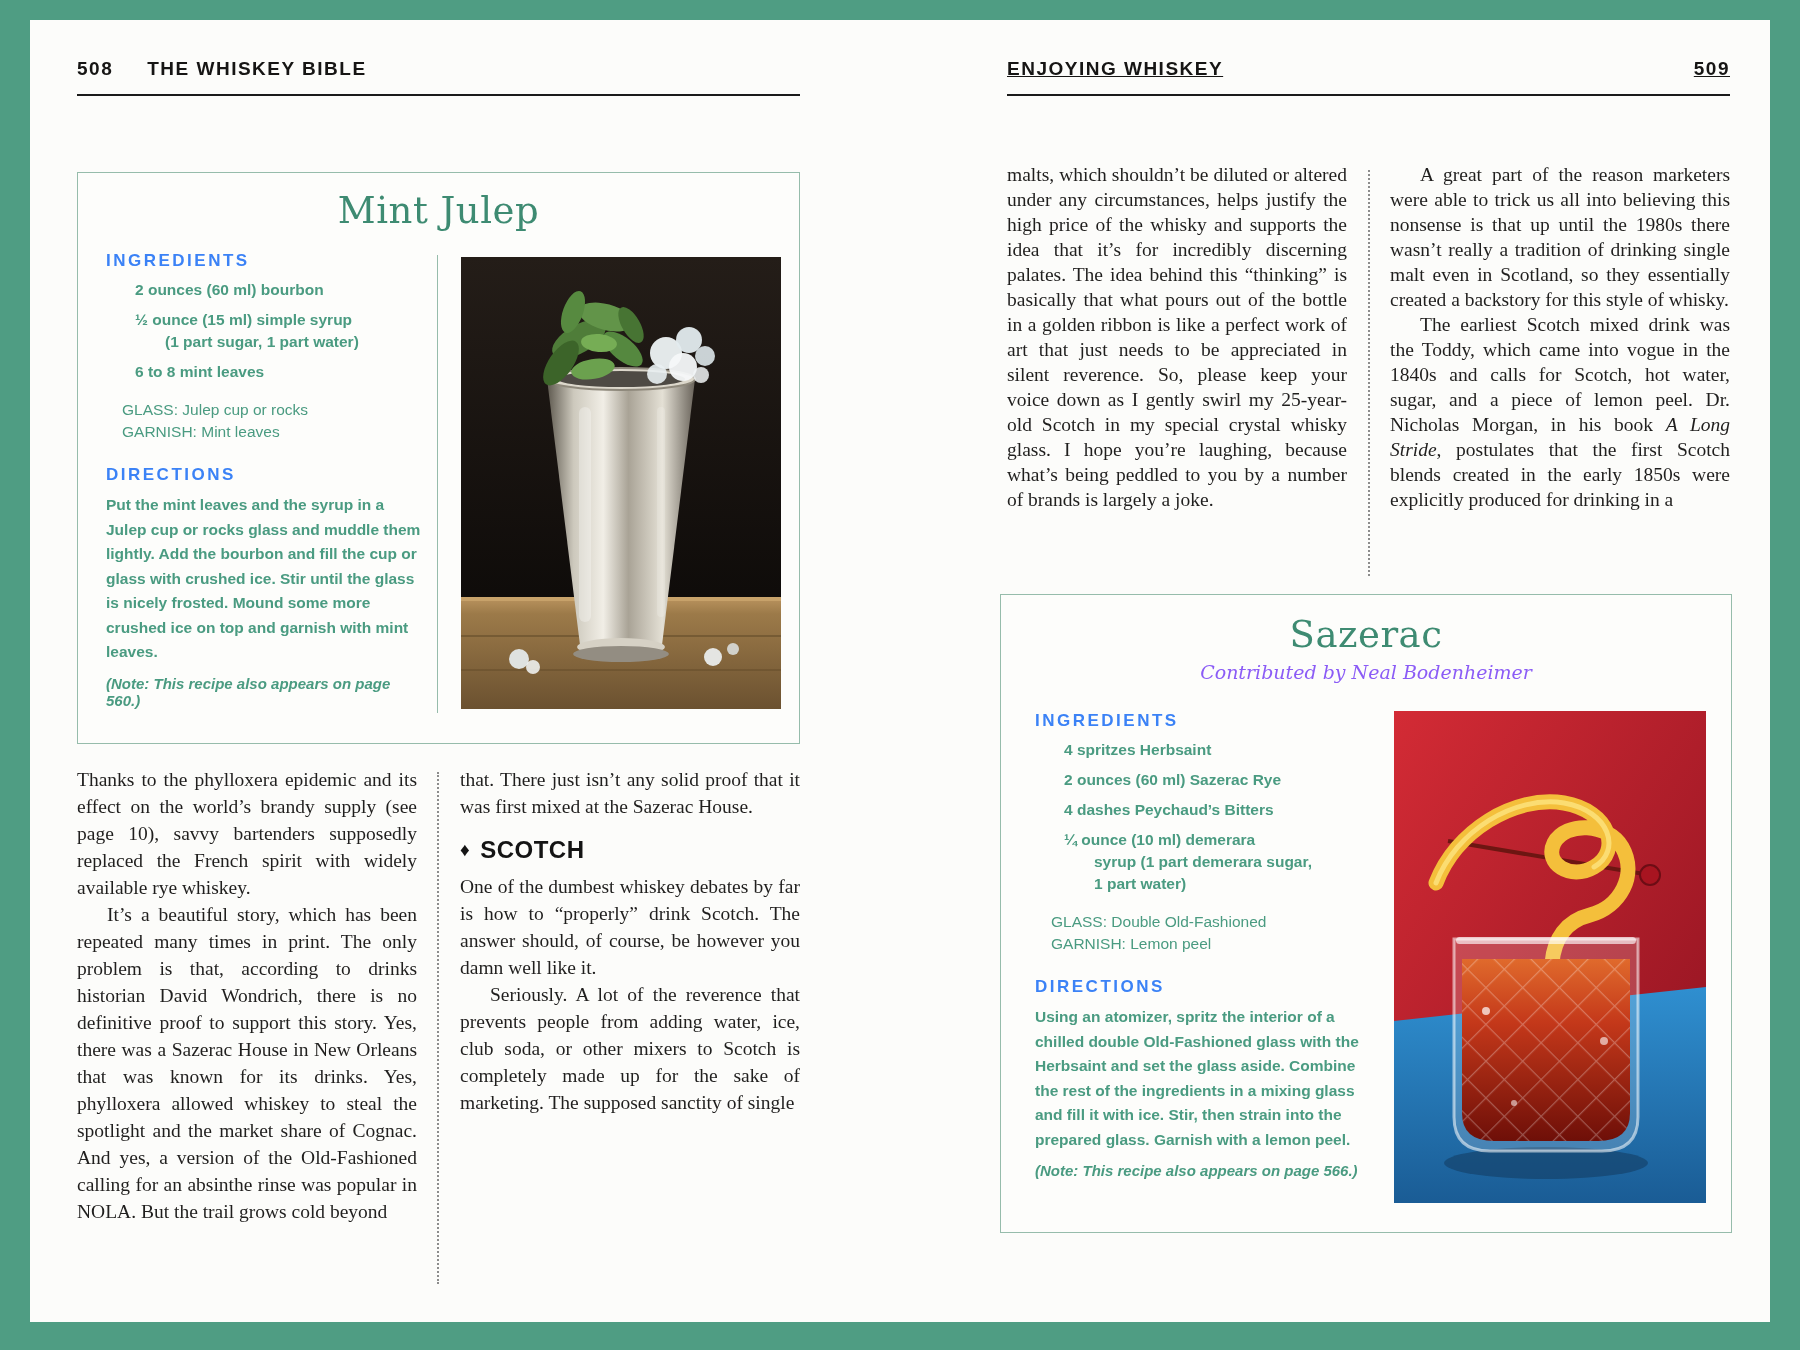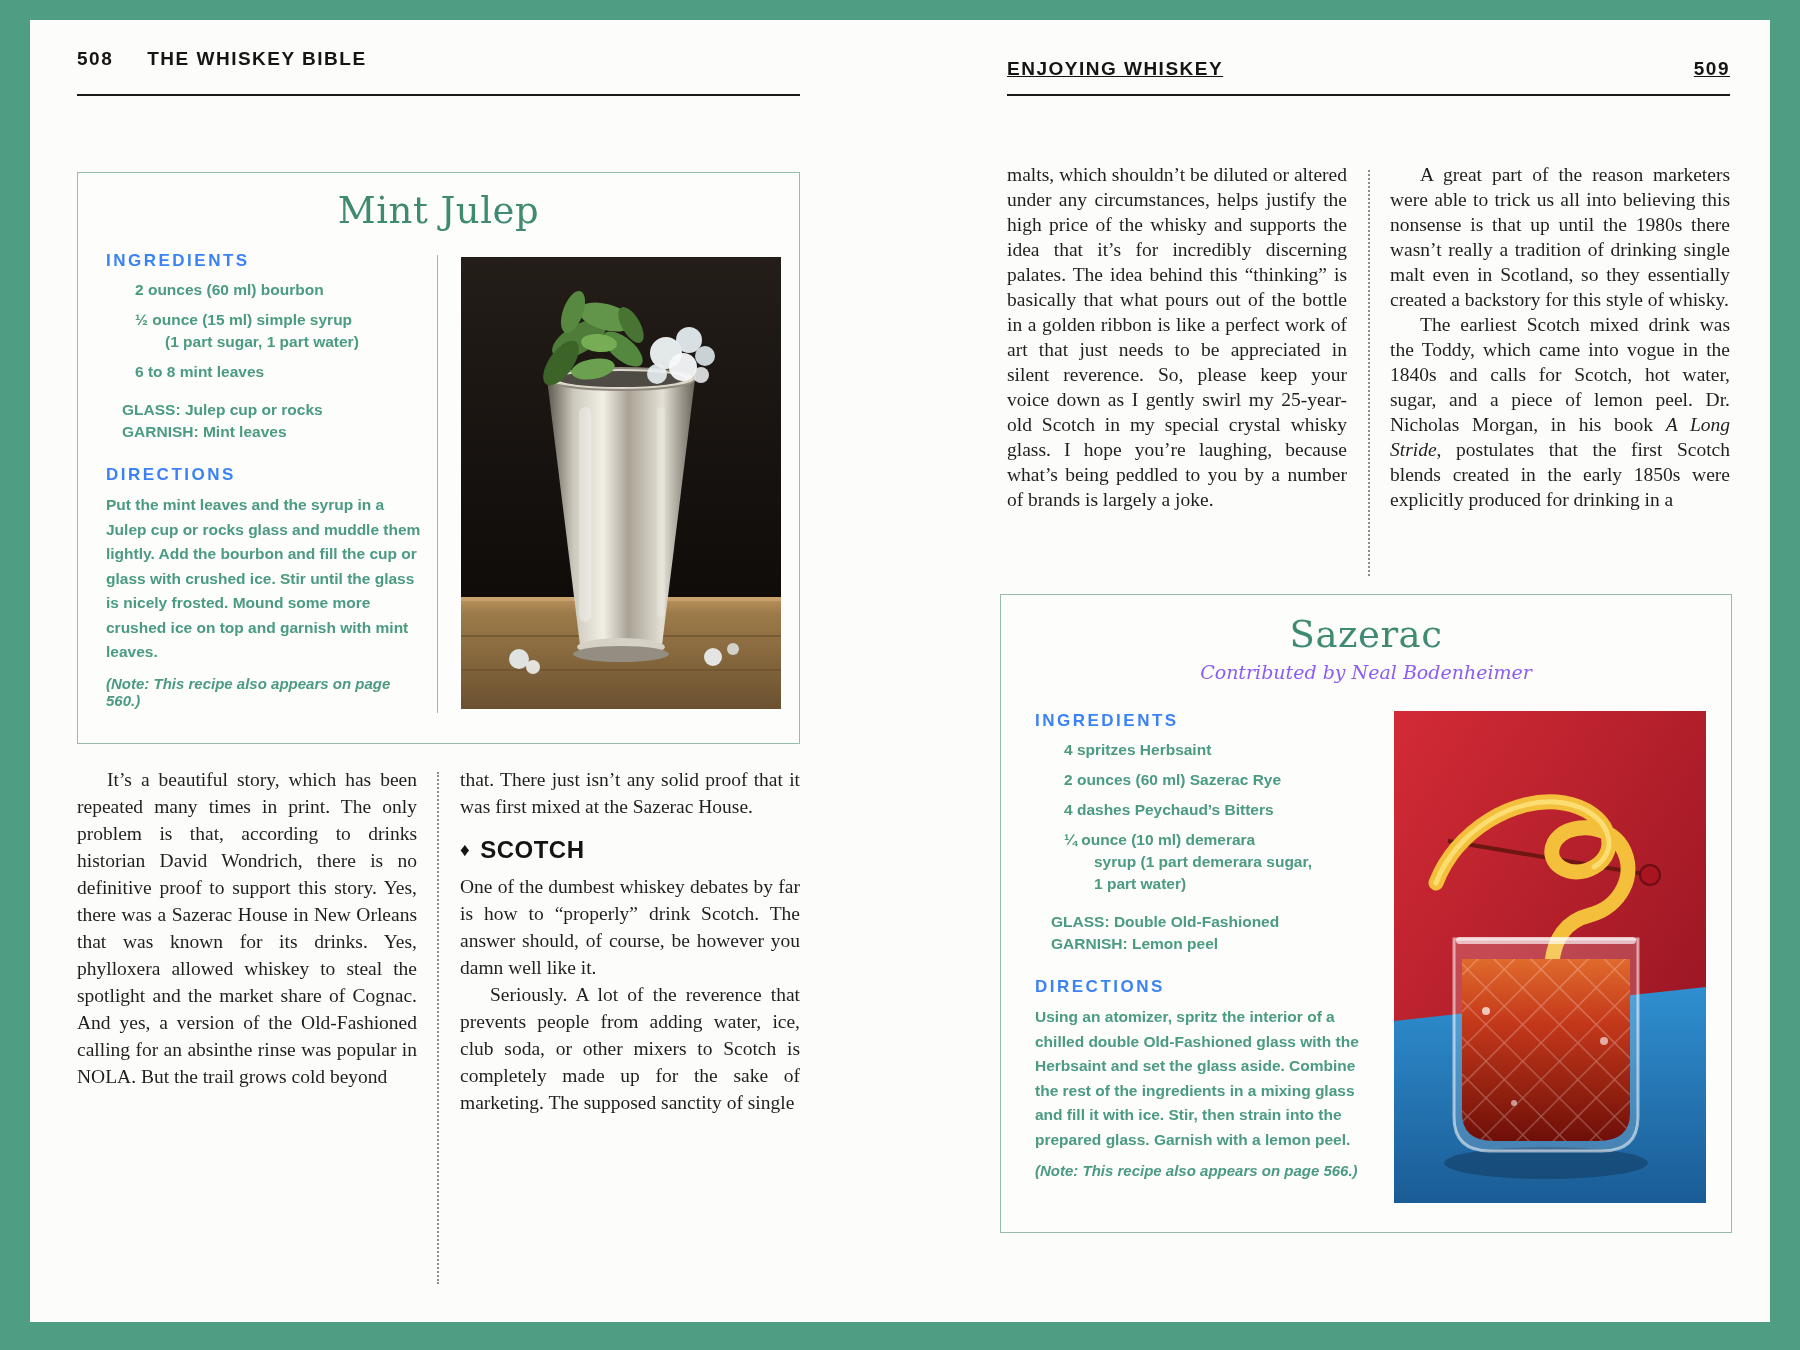--- a/index.html
+++ b/index.html
@@ -18,21 +18,21 @@
   .recipe-title{position:absolute;left:0;width:100%;text-align:center;
                 font-family:"DejaVu Serif",serif;font-weight:normal;font-size:37px;
                 color:#3e8b72;letter-spacing:.5px;}
   .recipe-subtitle{position:absolute;left:0;width:100%;text-align:center;
                 font-family:"DejaVu Serif",serif;font-style:italic;font-size:19px;color:#8b5cf6;}
   .recipe-col{position:absolute;color:#4a9b81;}
   .recipe-label{font-weight:bold;font-size:17px;letter-spacing:2.5px;color:#3b82f6;margin:0 0 8px;}
   .ing-list{margin:0;padding:0 0 0 16px;list-style:none;}
   .ing-item{font-weight:bold;font-size:15.5px;line-height:22px;margin:0 13px 8px;
             padding-left:30px;text-indent:-30px;white-space:pre-line;}
-  .spec-line{font-weight:bold;font-size:15.5px;line-height:22px;padding-left:16px;}
+  .spec-line{font-weight:normal;font-size:15.5px;line-height:22px;padding-left:16px;}
   .spec-line.first{margin-top:16px;}
   .directions-head{margin-top:22px;}
   .directions-text{font-weight:bold;font-size:15.5px;line-height:24.5px;margin:8px 0 0;}
   .recipe-note{font-style:italic;font-weight:bold;font-size:15px;margin:10px 0 0;}
   .card-divider{position:absolute;width:0;border-left:1.5px solid #96bcab;}
   .photo{position:absolute;}
   .photo svg{width:100%;height:100%;display:block;}
 
   
   .textcol{position:absolute;width:340px;color:#201f1e;text-align:justify;
@@ -48,21 +48,21 @@
   .diamond{font-size:19px;}
 </style>
 </head>
 <body>
 
 <div class="spread">
   <div class="paper"></div>
 
   <div>
 
-    <div class="page-header" style="left:77px;top:48px;width:723px;">
+    <div class="page-header" style="left:77px;top:58px;width:723px;">
       <span>508</span>
       <span>THE WHISKEY BIBLE</span>
     </div>
     <div class="header-rule" style="left:77px;top:94px;width:723px;"></div>
 
     <div class="recipe-card" style="left:77px;top:172px;width:721px;height:570px;">
       <div class="recipe-title" style="top:16px;">Mint Julep</div>
 
       <div class="recipe-col" style="left:28px;top:78px;width:318px;">
         <div class="recipe-label">INGREDIENTS</div>
@@ -140,20 +140,21 @@
           </g>
           <circle cx="58" cy="402" r="10" fill="#e9f0f2" opacity="0.9"></circle>
           <circle cx="72" cy="410" r="7" fill="#f5f8f9" opacity="0.85"></circle>
           <circle cx="252" cy="400" r="9" fill="#eef3f4" opacity="0.9"></circle>
           <circle cx="272" cy="392" r="6" fill="#e3ebee" opacity="0.8"></circle>
         </svg>
       </div>
     </div>
 
     <div class="textcol left-pg" style="left:77px;top:766px;">
+      <p>Thanks to the phylloxera epidemic and its effect on the world’s brandy supply (see page 10), savvy bartenders supposedly replaced the French spirit with widely available rye whiskey.</p>
       <p class="indent">It’s a beautiful story, which has been repeated many times in print. The only problem is that, according to drinks historian David Wondrich, there is no definitive proof to support this story. Yes, there was a Sazerac House in New Orleans that was known for its drinks. Yes, phylloxera allowed whiskey to steal the spotlight and the market share of Cognac. And yes, a version of the Old-Fashioned calling for an absinthe rinse was popular in NOLA. But the trail grows cold beyond</p>
     </div>
     <div class="col-divider" style="left:437px;top:772px;height:512px;"></div>
     <div class="textcol left-pg" style="left:460px;top:766px;">
       <p>that. There just isn’t any solid proof that it was first mixed at the Sazerac House.</p>
       <div class="scotch-heading">
         <span class="diamond">♦</span>
         <span>SCOTCH</span>
       </div>
       <p>One of the dumbest whiskey debates by far is how to “properly” drink Scotch. The answer should, of course, be however you damn well like it.</p>

